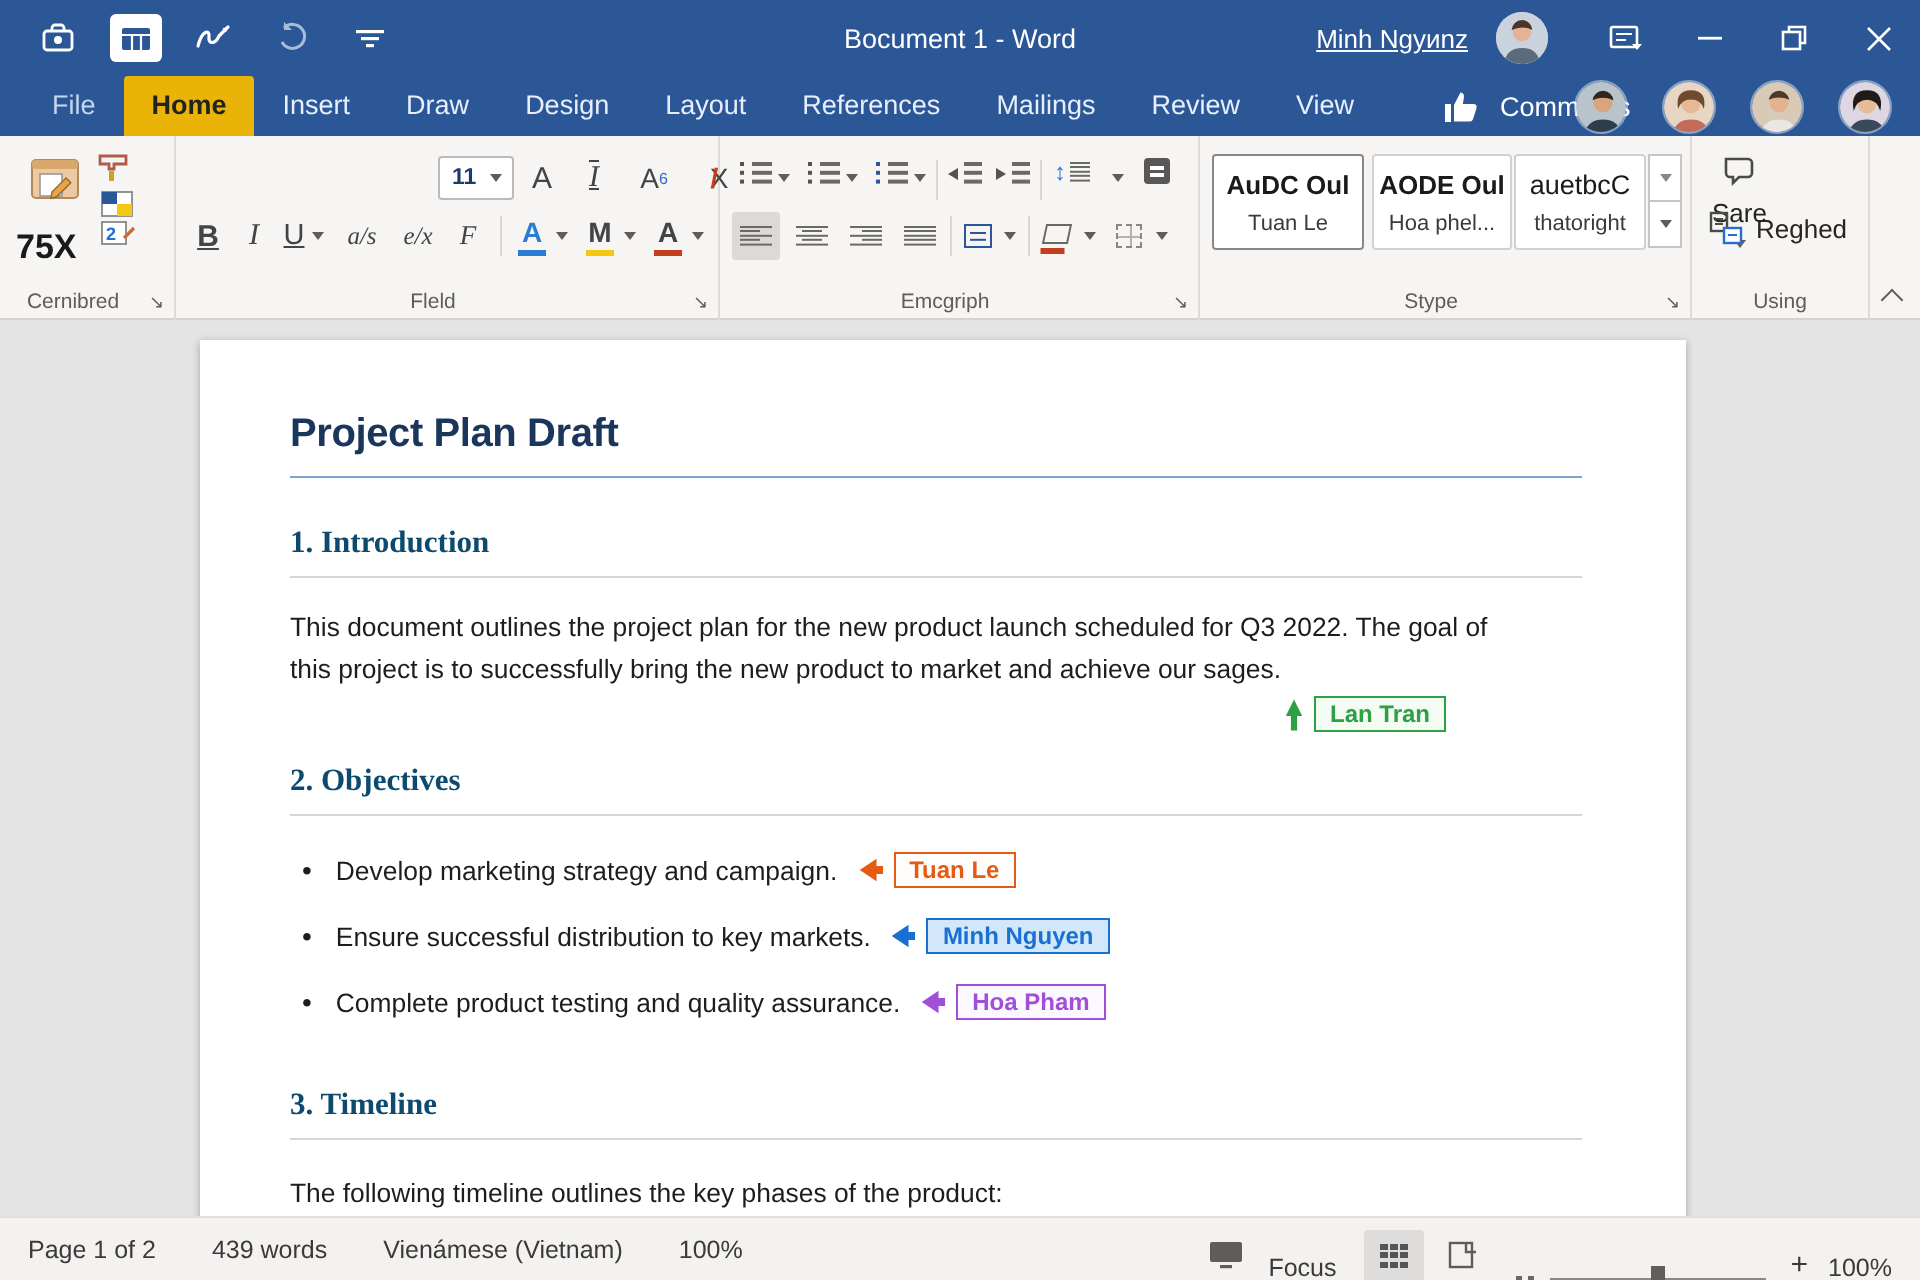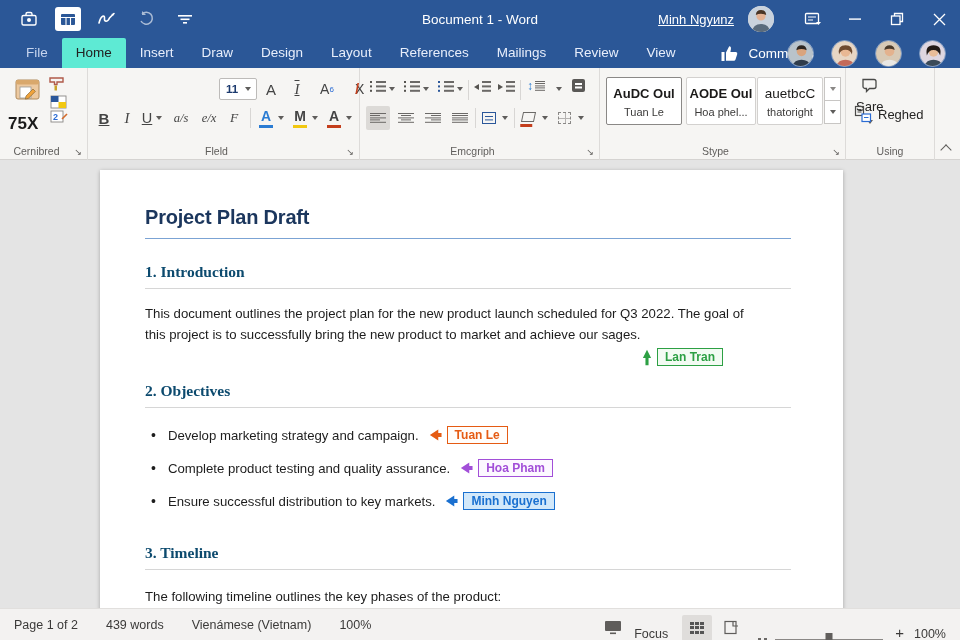--- a/index.html
+++ b/index.html
@@ -14,21 +14,21 @@
   .tb-title { position:absolute; left:0; right:0; text-align:center; font-size:13.5px; color:#fff; pointer-events:none; }
   .tb-right { position:absolute; right:0; top:0; height:38px; display:flex; align-items:center; gap:0; }
   .tb-user { font-size:13px; text-decoration:underline; margin-right:14px; }
   .tb-avatar { width:26px; height:26px; border-radius:50%; overflow:hidden; background:#cfd8e2; margin-right:18px; }
   .tb-ctl { width:42px; height:38px; display:flex; align-items:center; justify-content:center; }
 
   
   .tabrow { position:absolute; top:38px; left:0; width:960px; height:30px; background:#2b5797; display:flex; align-items:flex-end; padding-left:12px; z-index:25; }
   .tab { height:30px; line-height:30px; padding:0 14px; font-size:13.5px; color:#e8eefb; }
   .tab.file { color:#c6d4ee; }
-  .tab.active { background:#5eead4; color:#222; border-radius:2px 2px 0 0; font-weight:normal; }
+  .tab.active { background:#eab308; color:#222; border-radius:2px 2px 0 0; font-weight:bold; }
   .comments-wrap { display:flex; align-items:center; gap:8px; margin-left:30px; height:30px; color:#fff; font-size:13.5px; }
   .tab-avatars { position:absolute; right:14px; top:2px; display:flex; gap:17px; }
   .tab-avatars .av { width:27px; height:27px; border-radius:50%; overflow:hidden; border:1px solid rgba(255,255,255,.45); }
 
   
   .ribbon { position:absolute; top:68px; left:0; width:960px; height:92px; background:#f6f5f3; border-bottom:1px solid #d5d3d1; z-index:20; }
   .grp { position:absolute; top:0; height:92px; border-right:1px solid #dddbd9; }
   .grp-label { position:absolute; bottom:3px; left:0; right:14px; text-align:center; font-size:10.5px; color:#5f5d5b; }
   .launcher { position:absolute; bottom:3px; right:5px; font-size:9px; color:#5f5d5b; }
   .rbtn { position:absolute; display:flex; align-items:center; justify-content:center; }
@@ -484,35 +484,35 @@
         <li>
           <span>Develop marketing strategy and campaign.</span>
           <span class="tag t-orange">
             <svg width="14" height="14" viewBox="0 0 15 14">
                 <path d="M11 1 L2 7 L11 13 V9.2 H14.5 V4.8 H11 Z" fill="#e55b13"></path>
               </svg>
             <span class="tag-box">Tuan Le</span>
           </span>
         </li>
         <li>
+          <span>Ensure successful distribution to key markets.</span>
+          <span class="tag t-blue">
+            <svg width="14" height="14" viewBox="0 0 15 14">
+                <path d="M11 1 L2 7 L11 13 V9.2 H14.5 V4.8 H11 Z" fill="#1a70d0"></path>
+              </svg>
+            <span class="tag-box">Minh Nguyen</span>
+          </span>
+        </li>
+        <li>
           <span>Complete product testing and quality assurance.</span>
           <span class="tag t-purple">
             <svg width="14" height="14" viewBox="0 0 15 14">
                 <path d="M11 1 L2 7 L11 13 V9.2 H14.5 V4.8 H11 Z" fill="#a24fd8"></path>
               </svg>
             <span class="tag-box">Hoa Pham</span>
-          </span>
-        </li>
-        <li>
-          <span>Ensure successful distribution to key markets.</span>
-          <span class="tag t-blue">
-            <svg width="14" height="14" viewBox="0 0 15 14">
-                <path d="M11 1 L2 7 L11 13 V9.2 H14.5 V4.8 H11 Z" fill="#1a70d0"></path>
-              </svg>
-            <span class="tag-box">Minh Nguyen</span>
           </span>
         </li>
       </ul>
 
       <div class="doc-h2 mt36">3. Timeline</div>
       <div class="rule-gray"></div>
       <p class="doc-p mt16">The following timeline outlines the key phases of the product:</p>
     </div>
   </div>
 </div>

